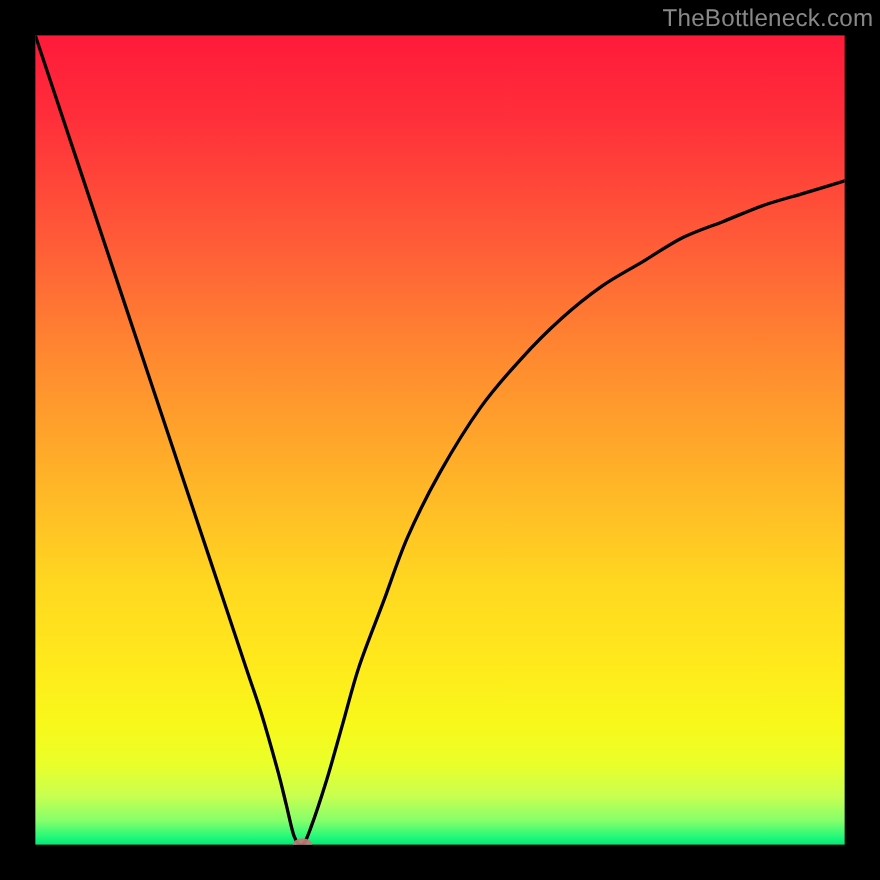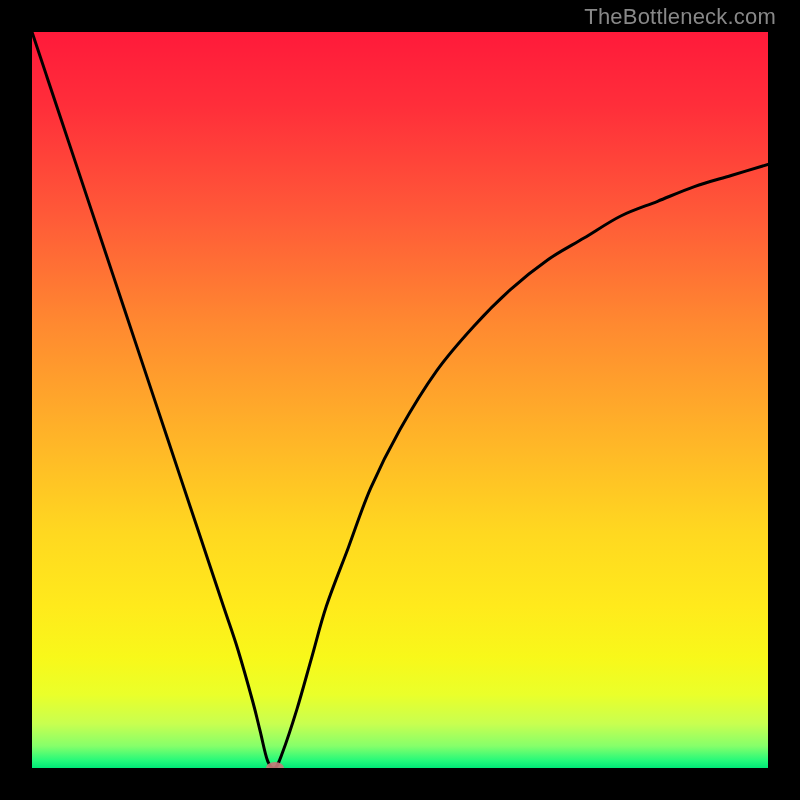--- a/index.html
+++ b/index.html
@@ -51,21 +51,21 @@
   }
   .marker {
     position: absolute;
     border-radius: 50% / 50%;
     background: #c67a7a;
     opacity: 0.92;
   }
   .watermark {
     position: absolute;
     top: 4px;
-    right: 24px;
+    right: 6px;
     color: #888;
     font-size: 22px;
     letter-spacing: 0.2px;
     font-weight: 500;
   }
 </style>
 </head>
 <body>
 
 <div class="frame">

